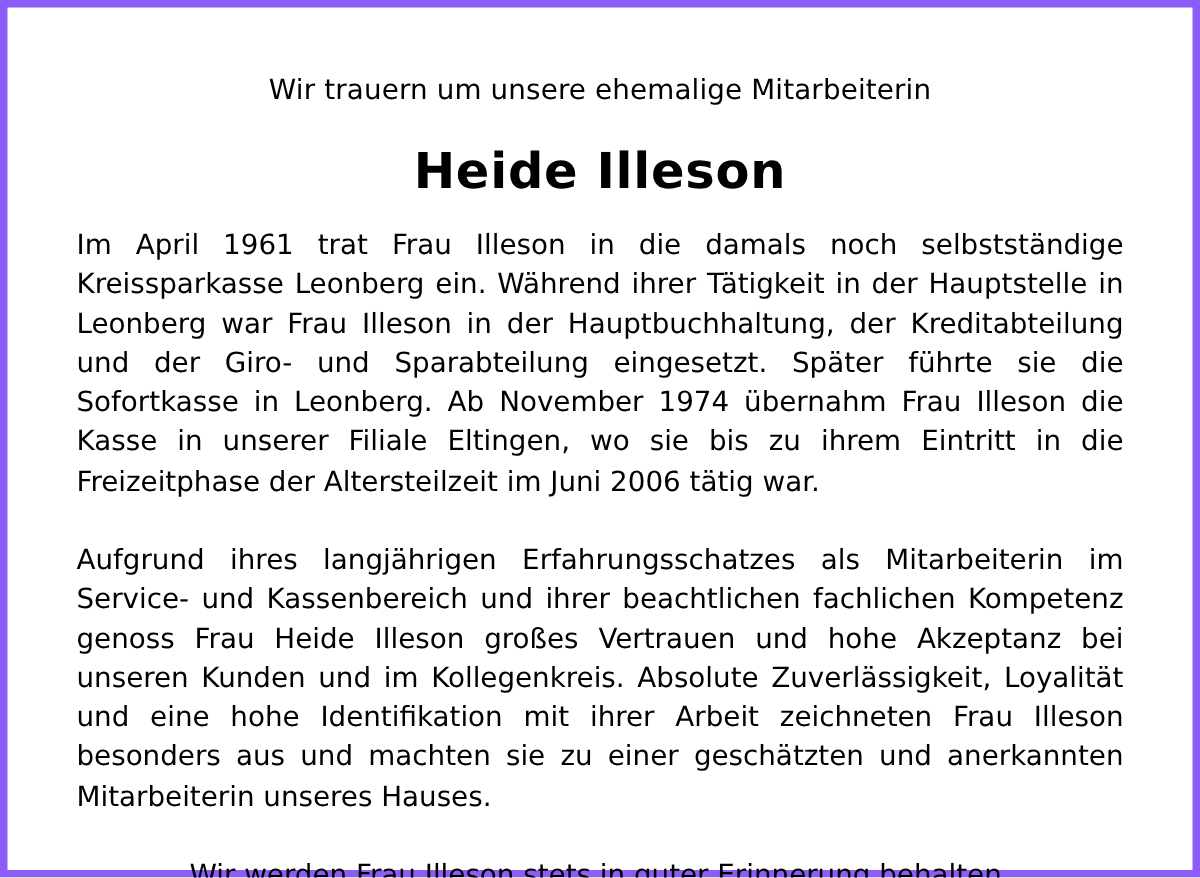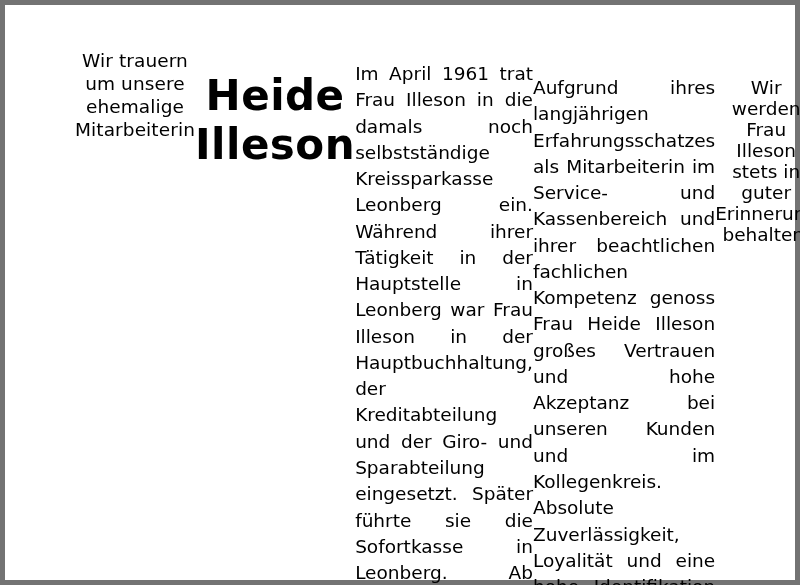--- a/index.html
+++ b/index.html
@@ -10,35 +10,35 @@
   body {
     width: 800px;
     height: 585px;
     font-family: "DejaVu Sans", sans-serif;
     color: #000000;
   }
   .notice {
     box-sizing: border-box;
     width: 800px;
     height: 585px;
-    border: 5px solid #737373;
+    border: 5px solid #8b5cf6;
     background: #ffffff;
-    padding: 44px 46px 26px 70px;
+    padding: 44px 46px 26px 46px;
     display: flex;
-    flex-direction: row;
+    flex-direction: column;
   }
   .intro-line {
     text-align: center;
     font-size: 18.5px;
     line-height: 1.25;
     letter-spacing: 0.1px;
   }
   .deceased-name {
     text-align: center;
-    font-size: 42px;
+    font-size: 33px;
     font-weight: bold;
     letter-spacing: 0.5px;
     margin-top: 22px;
     margin-bottom: 6px;
   }
   .body-block {
     font-size: 18.5px;
     line-height: 1.42;
     text-align: justify;
     text-justify: inter-word;

